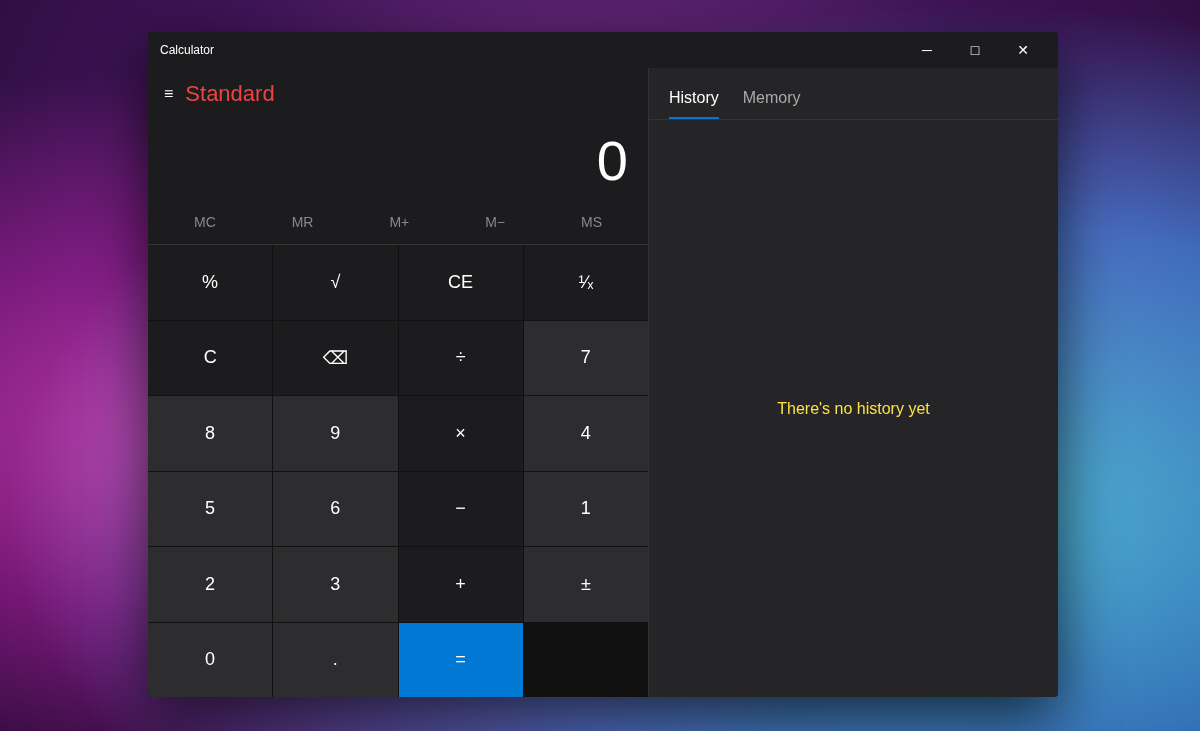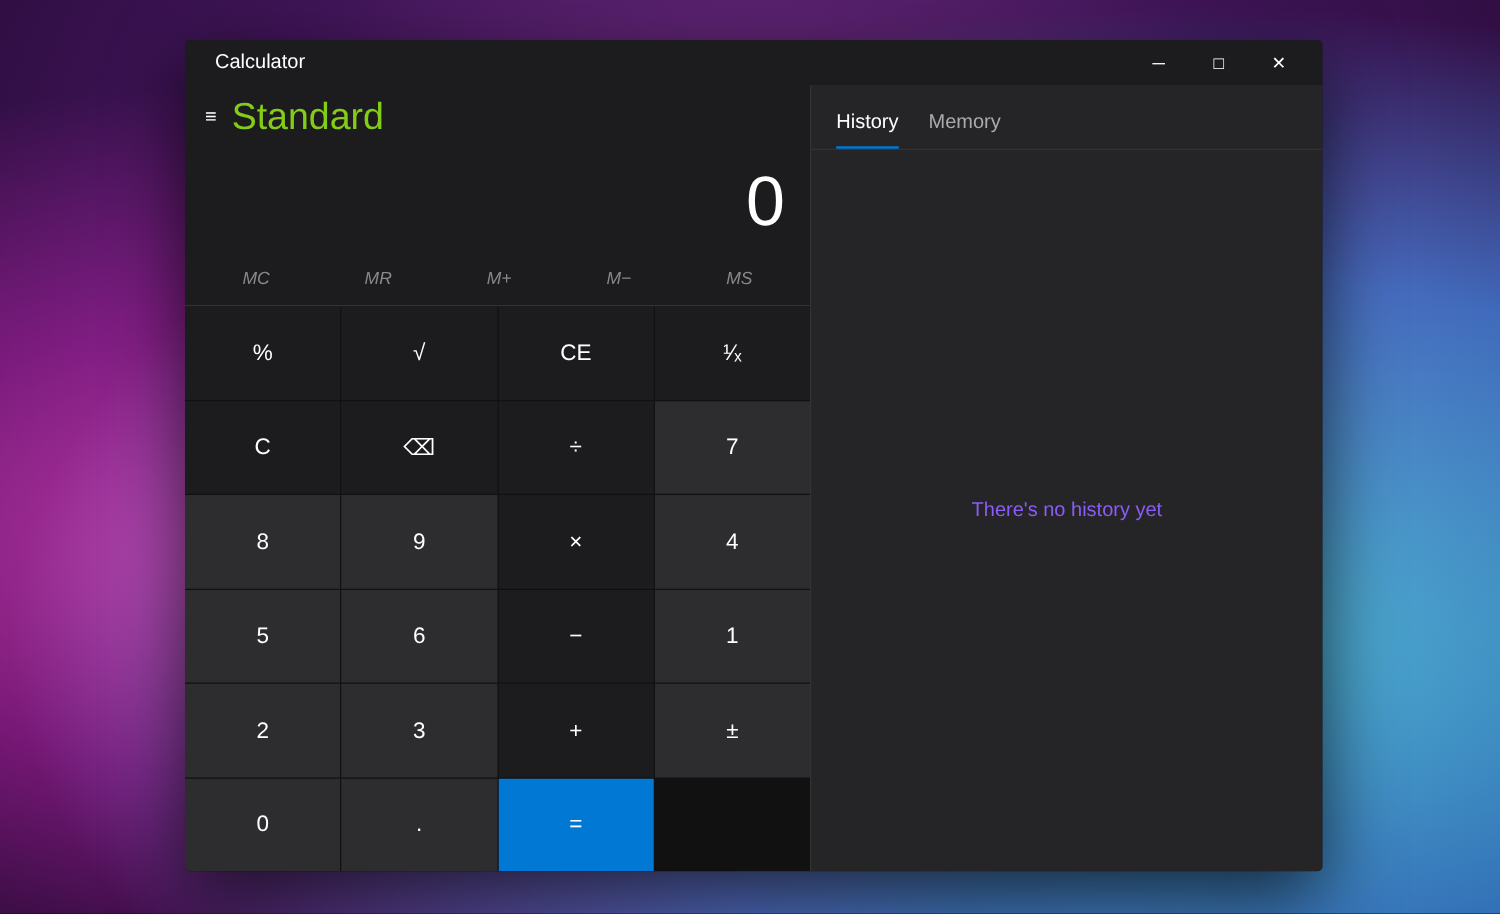--- a/index.html
+++ b/index.html
@@ -47,23 +47,22 @@
     }
 
     .titlebar-left {
       display: flex;
       align-items: center;
       gap: 10px;
     }
 
     .title-text {
       color: #ffffff;
-      font-size: 16px;
+      font-size: 12px;
       font-weight: 400;
-      margin-left: 12px;
     }
 
     .titlebar-controls {
       display: flex;
       align-items: center;
       gap: 2px;
     }
 
     .titlebar-btn {
       width: 46px;
@@ -100,22 +99,22 @@
       height: 52px;
     }
 
     .menu-icon {
       color: #ffffff;
       font-size: 16px;
       cursor: pointer;
     }
 
     .calc-mode {
-      color: #84cc16;
-      font-size: 30px;
+      color: #ef4444;
+      font-size: 22px;
       font-weight: 300;
     }
 
     .display-area {
       display: flex;
       align-items: center;
       justify-content: flex-end;
       padding: 0 20px;
       height: 80px;
     }
@@ -136,21 +135,20 @@
 
     .mem-btn {
       background: transparent;
       border: none;
       color: #888;
       font-size: 14px;
       font-weight: 500;
       cursor: pointer;
       padding: 6px 12px;
       border-radius: 2px;
-      font-style: italic;
     }
 
     .buttons-grid {
       flex: 1;
       display: grid;
       grid-template-columns: repeat(4, 1fr);
       grid-template-rows: repeat(6, 1fr);
       gap: 1px;
       background: #111;
       border-top: 1px solid #333;
@@ -213,21 +211,21 @@
     }
 
     .right-content {
       flex: 1;
       display: flex;
       align-items: center;
       justify-content: center;
     }
 
     .no-history {
-      color: #8b5cf6;
+      color: #fde047;
       font-size: 16px;
       font-weight: 400;
     }
   </style>
 </head>
 <body>
 
 <div class="desktop-bg"></div>
 
 <div class="window">

